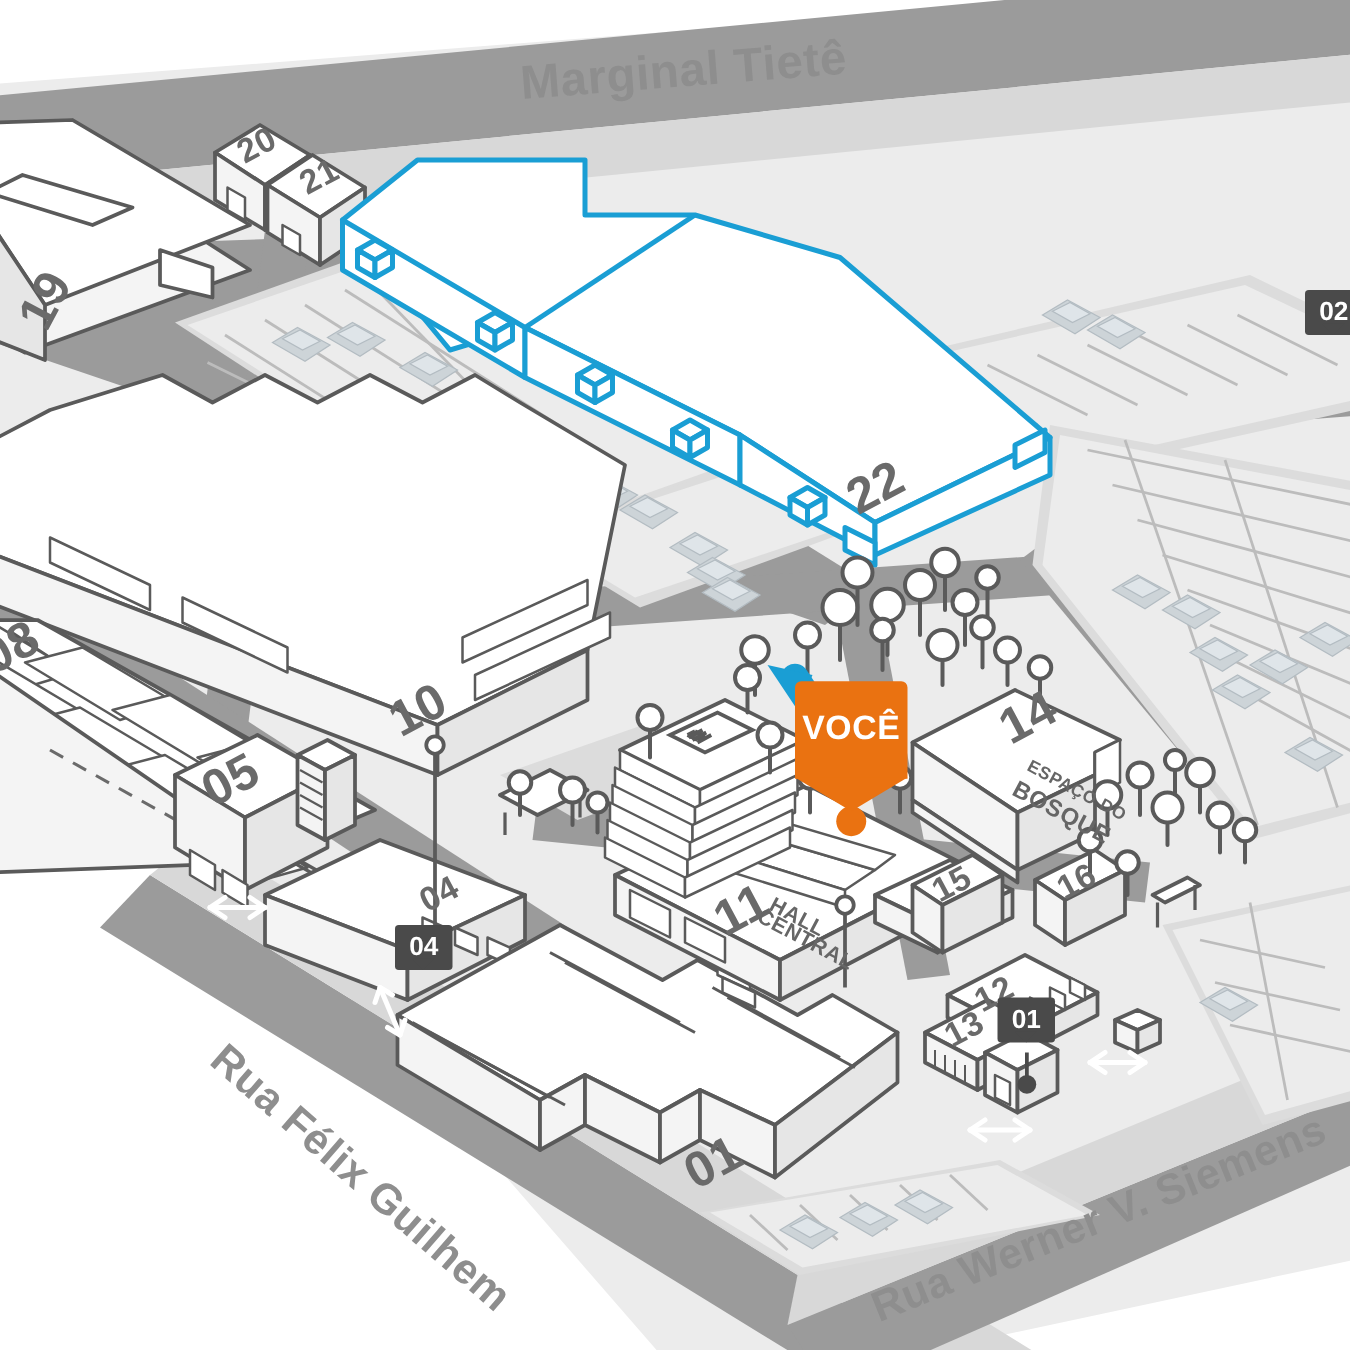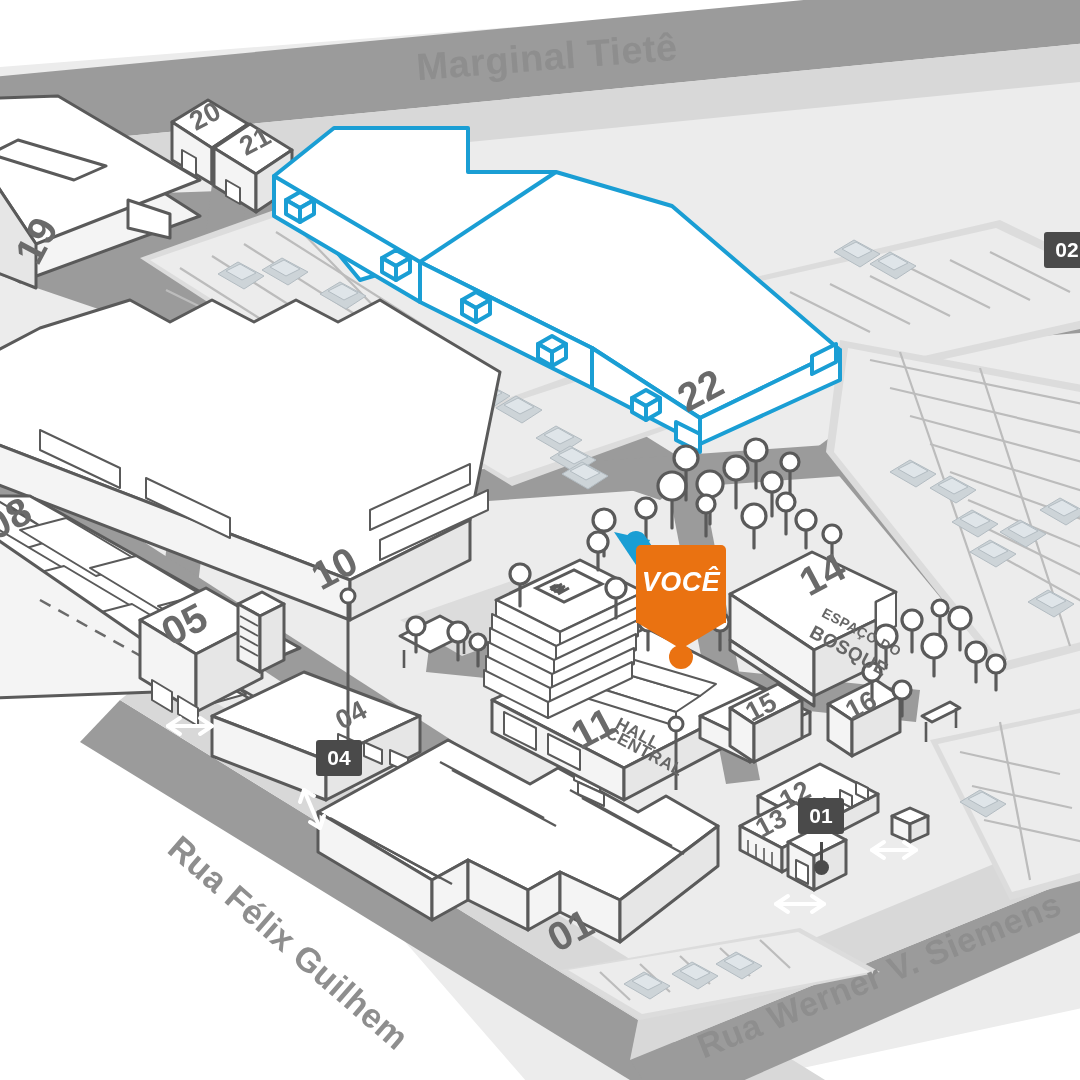--- a/index.html
+++ b/index.html
@@ -31,21 +31,21 @@
   .bnum-s{color:#6a6a6a;font-weight:bold;font-size:27px;}
   .btag{color:#666;font-weight:bold;font-size:17px;letter-spacing:.5px;}
   .gate{position:absolute;width:46px;height:36px;background:#4a4a4a;color:#fff;
         font-weight:bold;font-size:21px;display:flex;align-items:center;
         justify-content:center;border-radius:3px;}
   .gate:after{content:"";position:absolute;bottom:-9px;left:50%;
         margin-left:-9px;border:9px solid transparent;border-top-color:#4a4a4a;}
   .gate-stem{position:absolute;width:3px;background:#4a4a4a;}
   .gate-dot{position:absolute;width:15px;height:15px;border-radius:50%;
         background:#4a4a4a;}
-  #you-marker{position:absolute;left:636px;top:545px;width:90px;height:96px;font-style:italic;}
+  #you-marker{position:absolute;left:636px;top:545px;width:90px;height:96px;}
   #you-shield{position:absolute;left:0;top:0;width:90px;height:78px;
         background:#ea7211;border-radius:5px 5px 0 0;}
   #you-shield:after{content:"";position:absolute;left:0;bottom:-26px;
         width:0;height:0;border-left:45px solid transparent;
         border-right:45px solid transparent;border-top:27px solid #ea7211;}
   #you-text{position:absolute;width:90px;top:22px;text-align:center;
         color:#fff;font-weight:bold;font-size:27px;letter-spacing:.5px;z-index:3;}
   #you-dot{position:absolute;left:33px;top:100px;width:24px;height:24px;
         border-radius:50%;background:#ea7211;}
   #you-stem{position:absolute;left:43px;top:86px;width:5px;height:20px;

